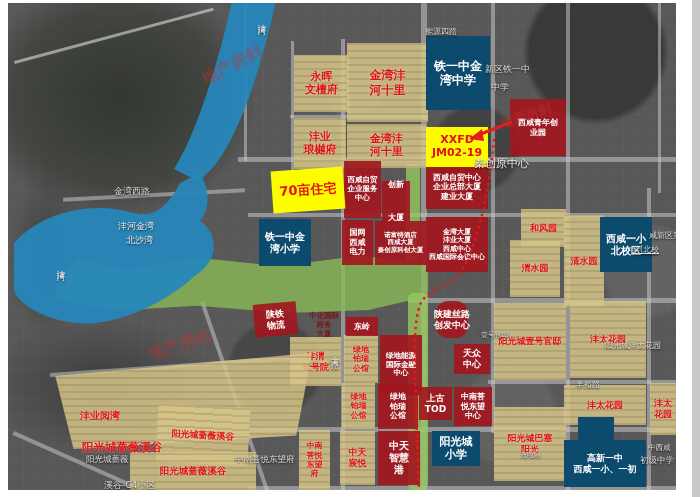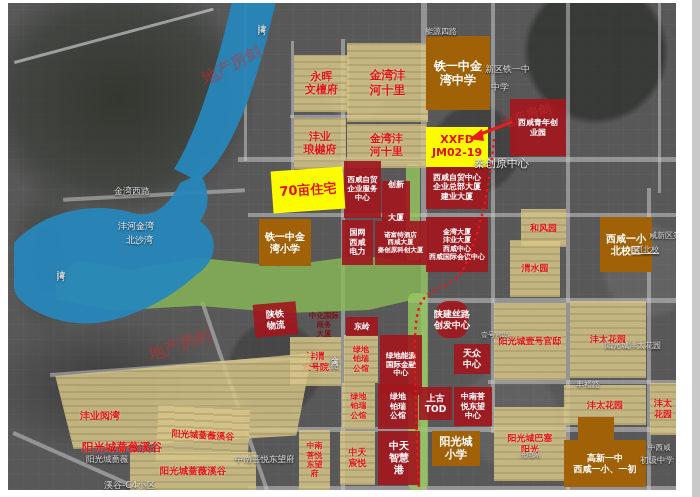--- a/index.html
+++ b/index.html
@@ -21,21 +21,21 @@
   .green{position:absolute;background:rgba(138,186,88,0.8);z-index:3;}
   .svglayer{position:absolute;left:0;top:0;z-index:4;}
   .svgtop{position:absolute;left:0;top:0;z-index:7;pointer-events:none;}
   .blk{position:absolute;z-index:5;display:flex;flex-direction:column;align-items:center;justify-content:center;
        text-align:center;font-weight:bold;line-height:1.18;white-space:nowrap;}
   .blk span{display:block;}
   .tan{background:rgba(214,197,137,0.85);color:#e01212;
        background-image:repeating-linear-gradient(0deg, rgba(110,90,45,0.20) 0 2px, transparent 2px 7px);
        text-shadow:0 0 2px rgba(255,255,255,0.55);}
   .red{background:rgba(161,24,30,0.92);color:#ffffff;}
-  .mag{background:#a16207;color:#ffffff;}
+  .mag{background:#0c4a6e;color:#ffffff;}
   .yel{background:#fdfd00;color:#e31111;}
   .lbl{position:absolute;z-index:6;font-weight:bold;color:#e01212;white-space:nowrap;
        text-shadow:0 0 2px rgba(255,255,255,0.6);margin-top:47px;}
   .dklbl{position:absolute;z-index:6;font-weight:bold;color:#7e1414;white-space:nowrap;text-align:center;line-height:1.2;}
   .dklbl span{display:block;}
   .glbl{position:absolute;z-index:6;color:#dedede;font-size:8px;white-space:nowrap;
         text-shadow:0 1px 2px rgba(0,0,0,0.9);}
   .wlbl{position:absolute;z-index:6;color:#f2f2f2;font-size:9px;white-space:nowrap;
         text-shadow:0 1px 2px rgba(0,0,0,0.8);}
   .vert{writing-mode:vertical-rl;letter-spacing:2px;}
@@ -97,20 +97,23 @@
   </div>
   <div class="blk tan" style="left:339px;top:121px;width:79px;height:44px;font-size:11px;">
     <span>金湾沣</span>
     <span>河十里</span>
   </div>
   <div class="blk tan" style="left:513px;top:206px;width:45px;height:38px;font-size:9px;">
     <span>和风园</span>
   </div>
   <div class="blk tan" style="left:502px;top:237px;width:50px;height:57px;font-size:9px;">
     <span>渭水园</span>
+  </div>
+  <div class="blk tan" style="left:556px;top:212px;width:40px;height:92px;font-size:9px;">
+    <span>清水园</span>
   </div>
   <div class="blk tan" style="left:282px;top:334px;width:51px;height:49px;font-size:9px;">
     <span>沣渭</span>
     <span>壹号院</span>
   </div>
   <div class="blk tan" style="left:336px;top:332px;width:34px;height:48px;font-size:8px;">
     <span>绿地</span>
     <span>铂瑞</span>
     <span>公馆</span>
   </div>

